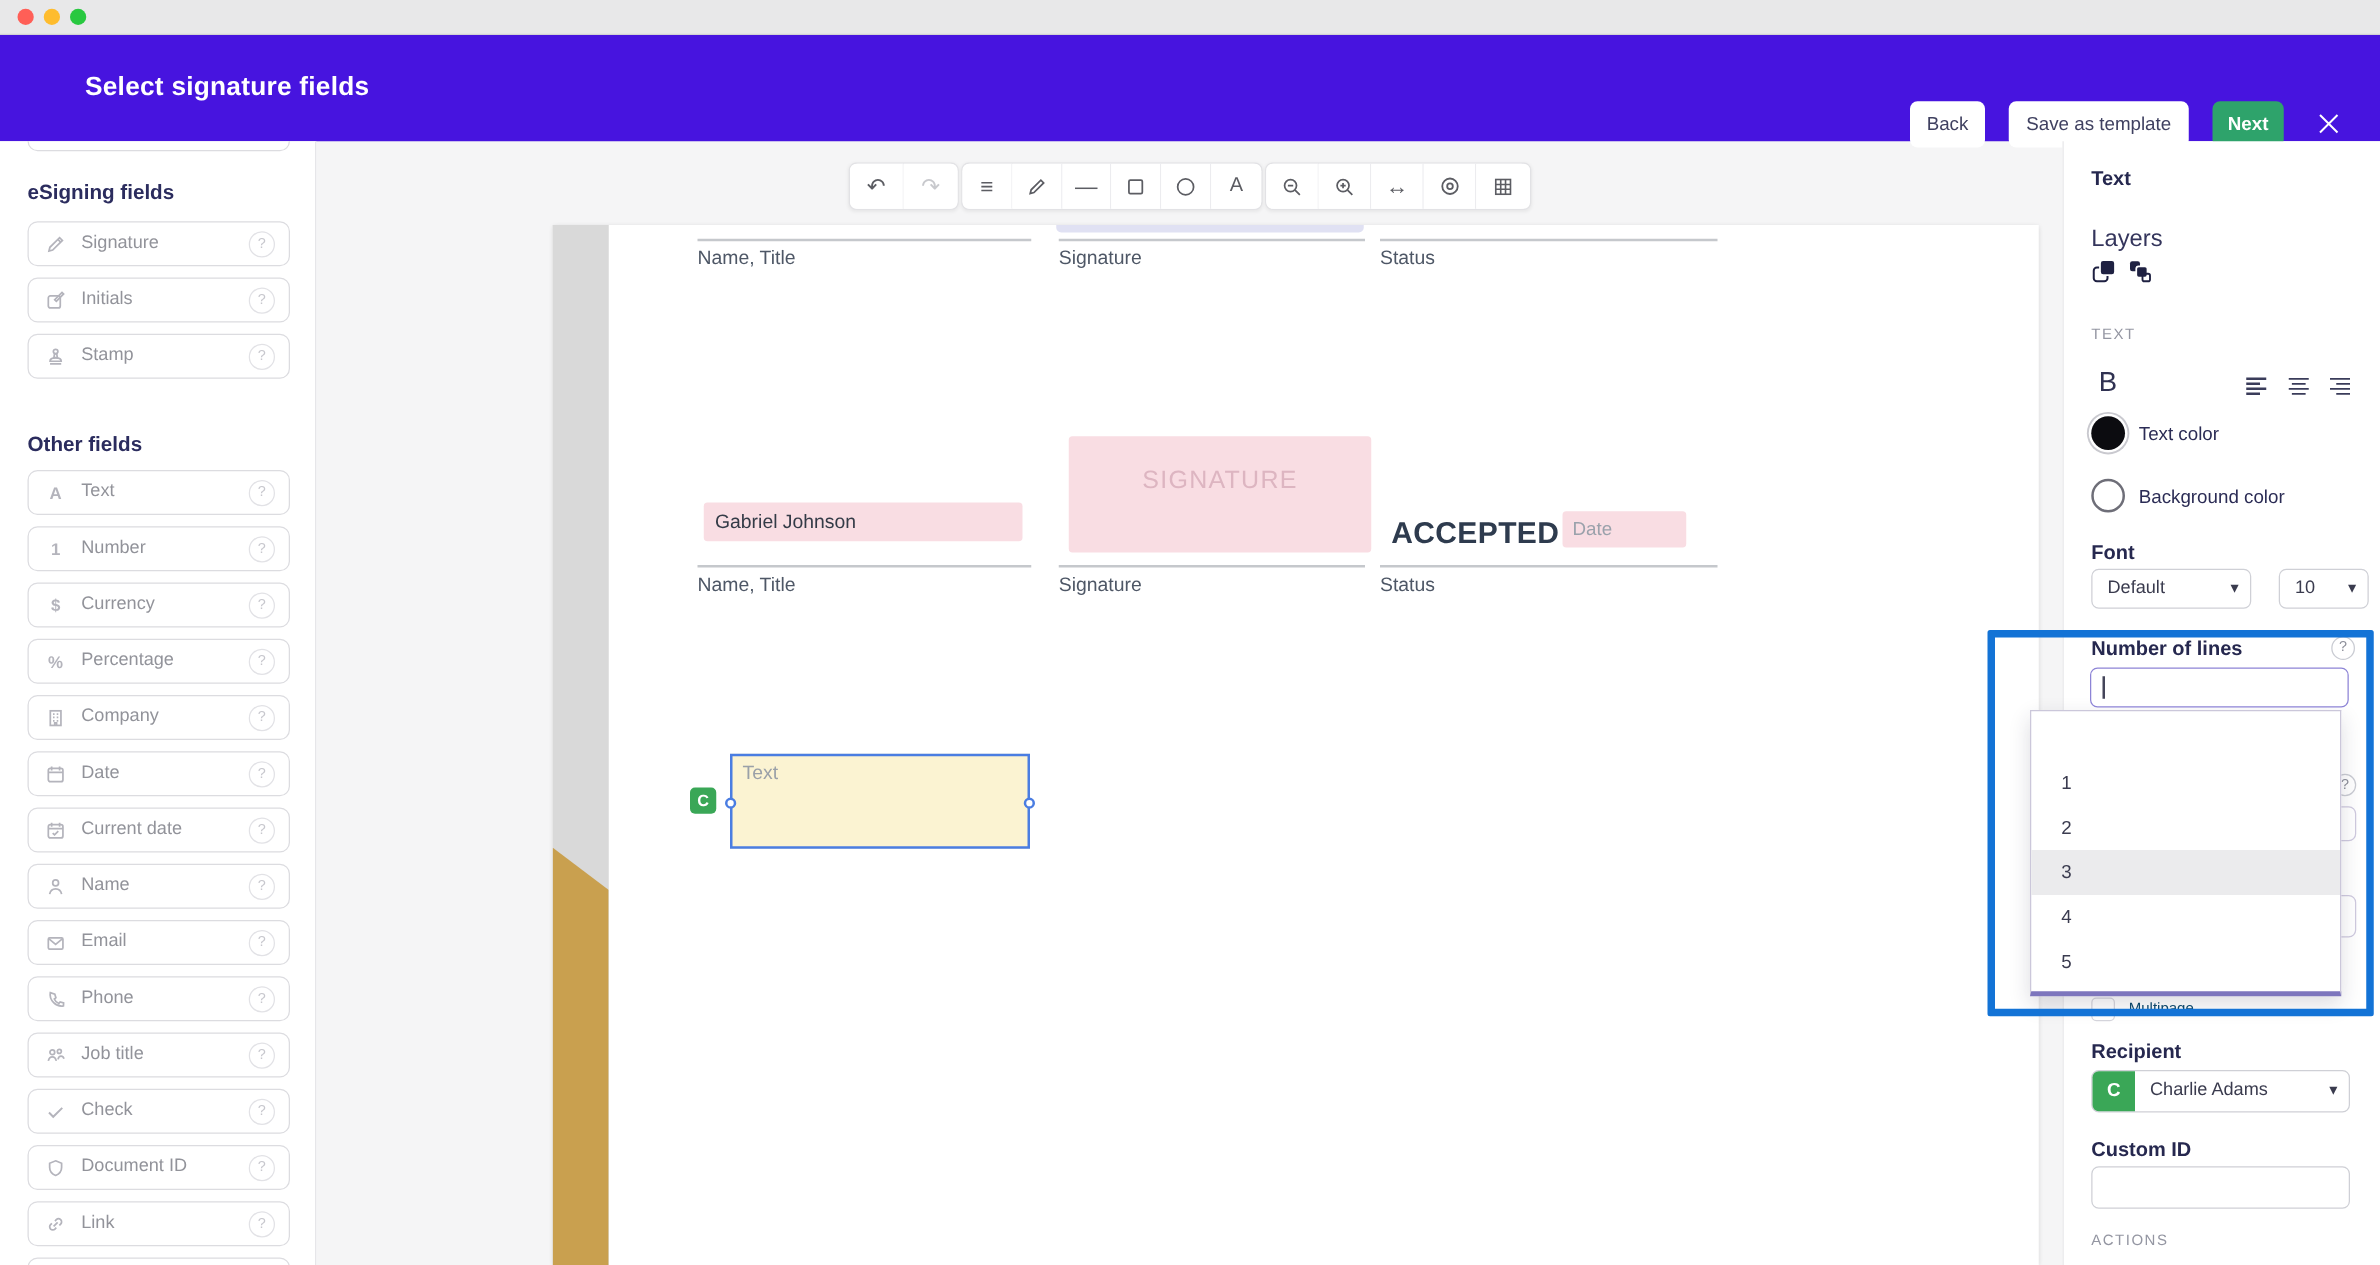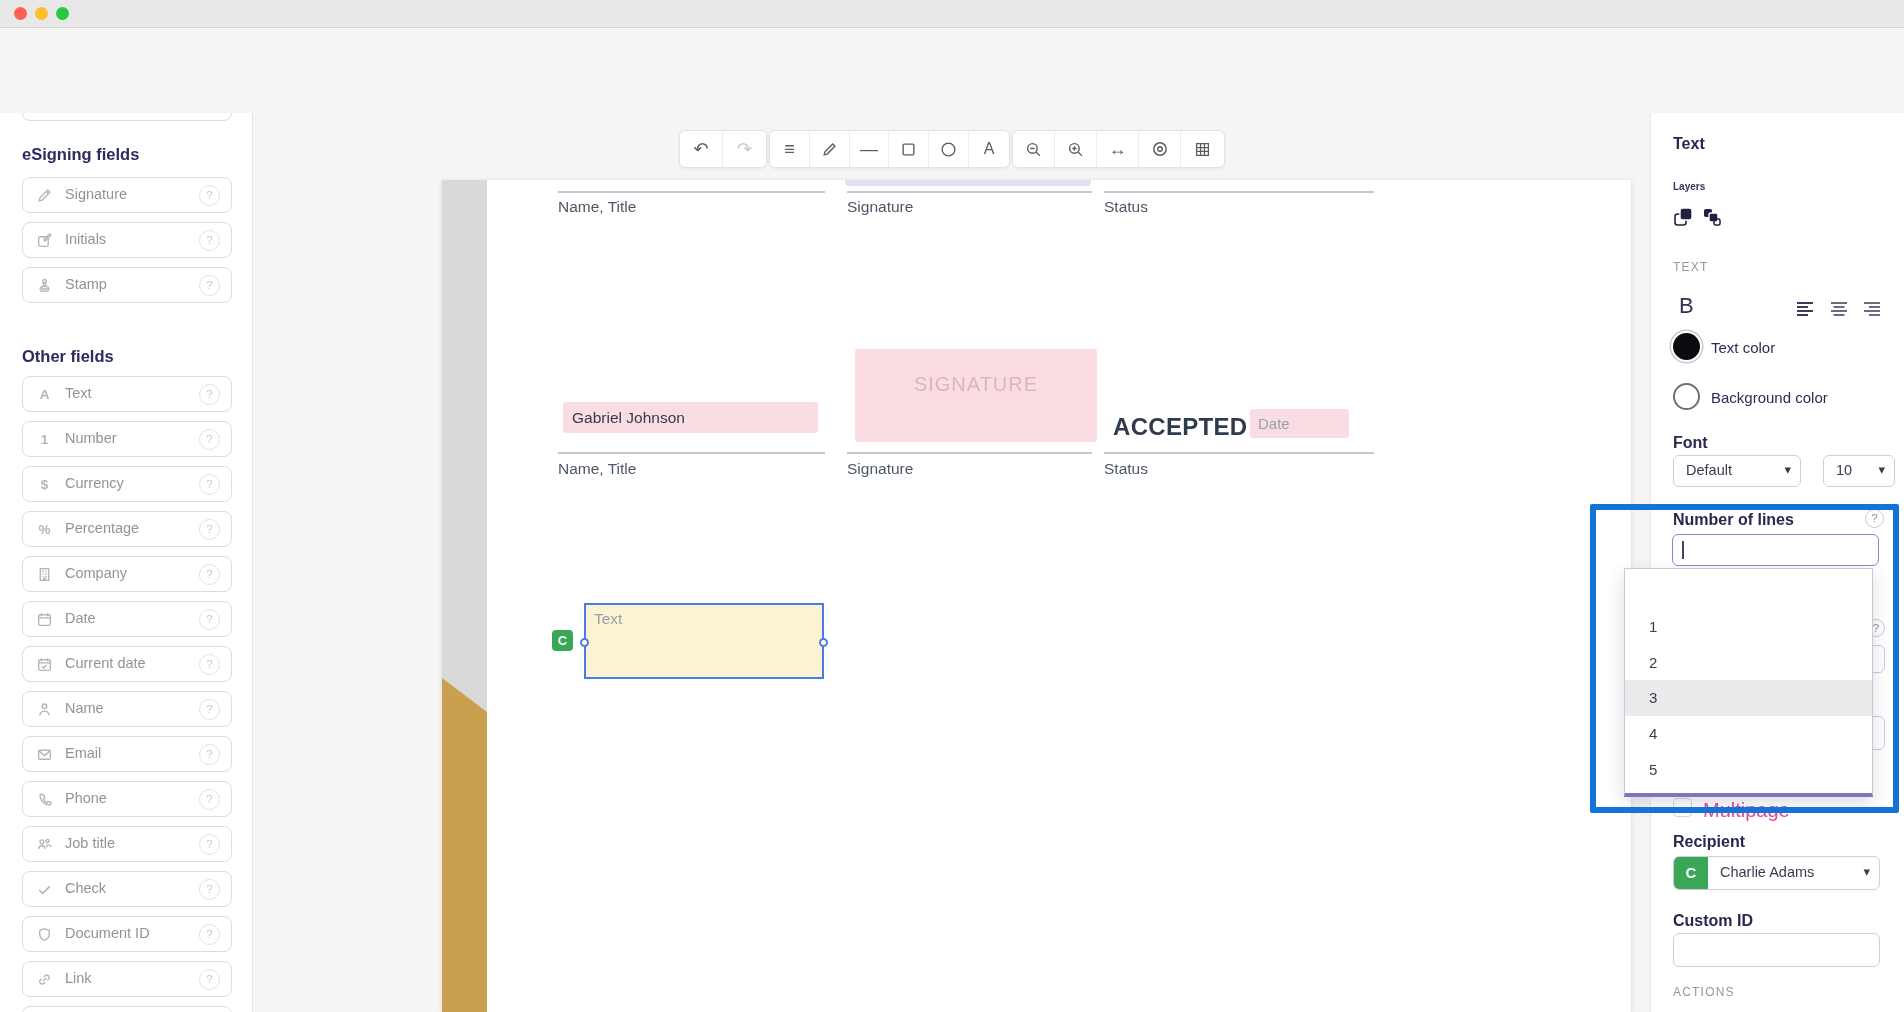--- a/index.html
+++ b/index.html
@@ -51,21 +51,21 @@
   .accepted { position:absolute; font-size:24px; font-weight:bold; color:#2e3b4e; letter-spacing:.3px; }
 
   .textfield { position:absolute; left:142px; top:423px; width:240px; height:76px; background:#fbf3d2; border:2px solid #4a7de2; }
   .textfield .ph { position:absolute; left:8px; top:5px; font-size:15.5px; color:#9aa0a8; }
   .handle { position:absolute; width:9px; height:9px; background:#fff; border:2px solid #4a7de2; border-radius:50%; top:33px; cursor:ew-resize; }
   .cbadge { position:absolute; width:21px; height:21px; background:#3aa757; border-radius:4px; color:#fff; font-size:13px; font-weight:bold; text-align:center; line-height:21px; }
 
   
   .rpanel { left:1650px; top:113px; width:254px; height:899px; background:#fff; border-left:1px solid #e8e8ea; }
   .rp-title { position:absolute; left:22px; font-size:16px; font-weight:bold; color:#26284f; }
-  .rp-sub { position:absolute; left:22px; font-size:10px; font-weight:700; color:#34355c; }
+  .rp-sub { position:absolute; left:22px; font-size:19px; font-weight:400; color:#34355c; }
   .rp-cap { position:absolute; left:22px; font-size:12px; color:#9496a2; letter-spacing:1.2px; }
   .rp-lbl { position:absolute; left:22px; font-size:16px; font-weight:bold; color:#26284f; }
   .layerbtn { position:absolute; width:22px; height:22px; cursor:pointer; }
   .boldbtn { position:absolute; left:28px; top:180px; font-size:22px; font-weight:400; color:#303252; cursor:pointer; }
   .alignbtn { position:absolute; top:188px; cursor:pointer; }
   .swatch { position:absolute; left:22px; width:27px; height:27px; border-radius:50%; cursor:pointer; }
   .sw-lbl { position:absolute; left:60px; font-size:15px; font-weight:500; color:#2b2c55; }
   .select { position:absolute; height:32px; background:#fff; border:1.4px solid #cfd0d6; border-radius:6px; font-size:14.5px; color:#3a3b4e; cursor:pointer; }
   .select .val { position:absolute; left:12px; top:6px; }
   .select .caret { position:absolute; right:9px; top:6px; color:#3a3b4e; font-size:13px; }
@@ -87,20 +87,31 @@
 <body>
 
 <div id="app">
 
   <div class="abs titlebar">
     <div class="tl" style="left:14px;background:#ff5f57"></div>
     <div class="tl" style="left:35px;background:#febc2e"></div>
     <div class="tl" style="left:56px;background:#28c840"></div>
   </div>
 
+  <div class="abs header">
+    <div class="htitle">Select signature fields</div>
+    <button class="hbtn" style="left:1528px;width:60px">Back</button>
+    <button class="hbtn" style="left:1607px;width:144px">Save as template</button>
+    <button class="hbtn green" style="left:1770px;width:57px">Next</button>
+    <div class="hclose">
+      <svg width="24" height="24" viewBox="0 0 24 24">
+          <path d="M5 5l14 14M19 5L5 19" stroke="#fff" stroke-width="1.6"></path>
+        </svg>
+    </div>
+  </div>
 
   <div class="abs sidebar">
     <div class="partbox-top"></div>
     <div class="sheading" style="top:32px">eSigning fields</div>
 
     <div class="fitem" style="top:64px">
       <span class="ic">
           <svg width="17" height="17" viewBox="0 0 16 16" fill="none" stroke="#b4b4bc" stroke-width="1.3">
             <path d="M3 13l.7-2.8L11 2.9l2.1 2.1L5.8 12.3 3 13z"></path>
             <path d="M9.7 4.2l2.1 2.1"></path>
@@ -387,21 +398,21 @@
     </div>
 
     <div class="rp-lbl" style="top:398px">Number of lines</div>
     <div class="help" style="position:absolute;left:214px;top:396px;width:19px;height:19px;line-height:17px;border-color:#caccd3;color:#8d8f9a">?</div>
 
     <div class="help" style="position:absolute;left:216px;top:506px;width:18px;height:18px;line-height:16px;border-color:#caccd3;color:#8d8f9a;z-index:2">?</div>
     <div class="frag" style="left:196px;top:532px;width:38px;height:28px"></div>
     <div class="frag" style="left:196px;top:603px;width:38px;height:34px"></div>
 
     <div class="checkbox" style="left:22px;top:685px"></div>
-    <div class="abs" style="left:52px;top:686px;font-size:20px;color:#ec4899">Multipage</div>
+    <div class="abs" style="left:52px;top:686px;font-size:12px;color:#0c4a6e">Multipage</div>
 
     <div class="rp-lbl" style="top:720px">Recipient</div>
     <div class="select" style="left:22px;top:743px;width:207px;height:34px">
       <span class="recip-avatar">C</span>
       <span class="val" style="left:46px;top:7px">Charlie Adams</span>
       <span class="caret" style="top:7px">▾</span>
     </div>
 
     <div class="rp-lbl" style="top:799px">Custom ID</div>
     <input class="tinput" style="left: 22px; top: 820px; width: 207px; height: 34px;" value="">

